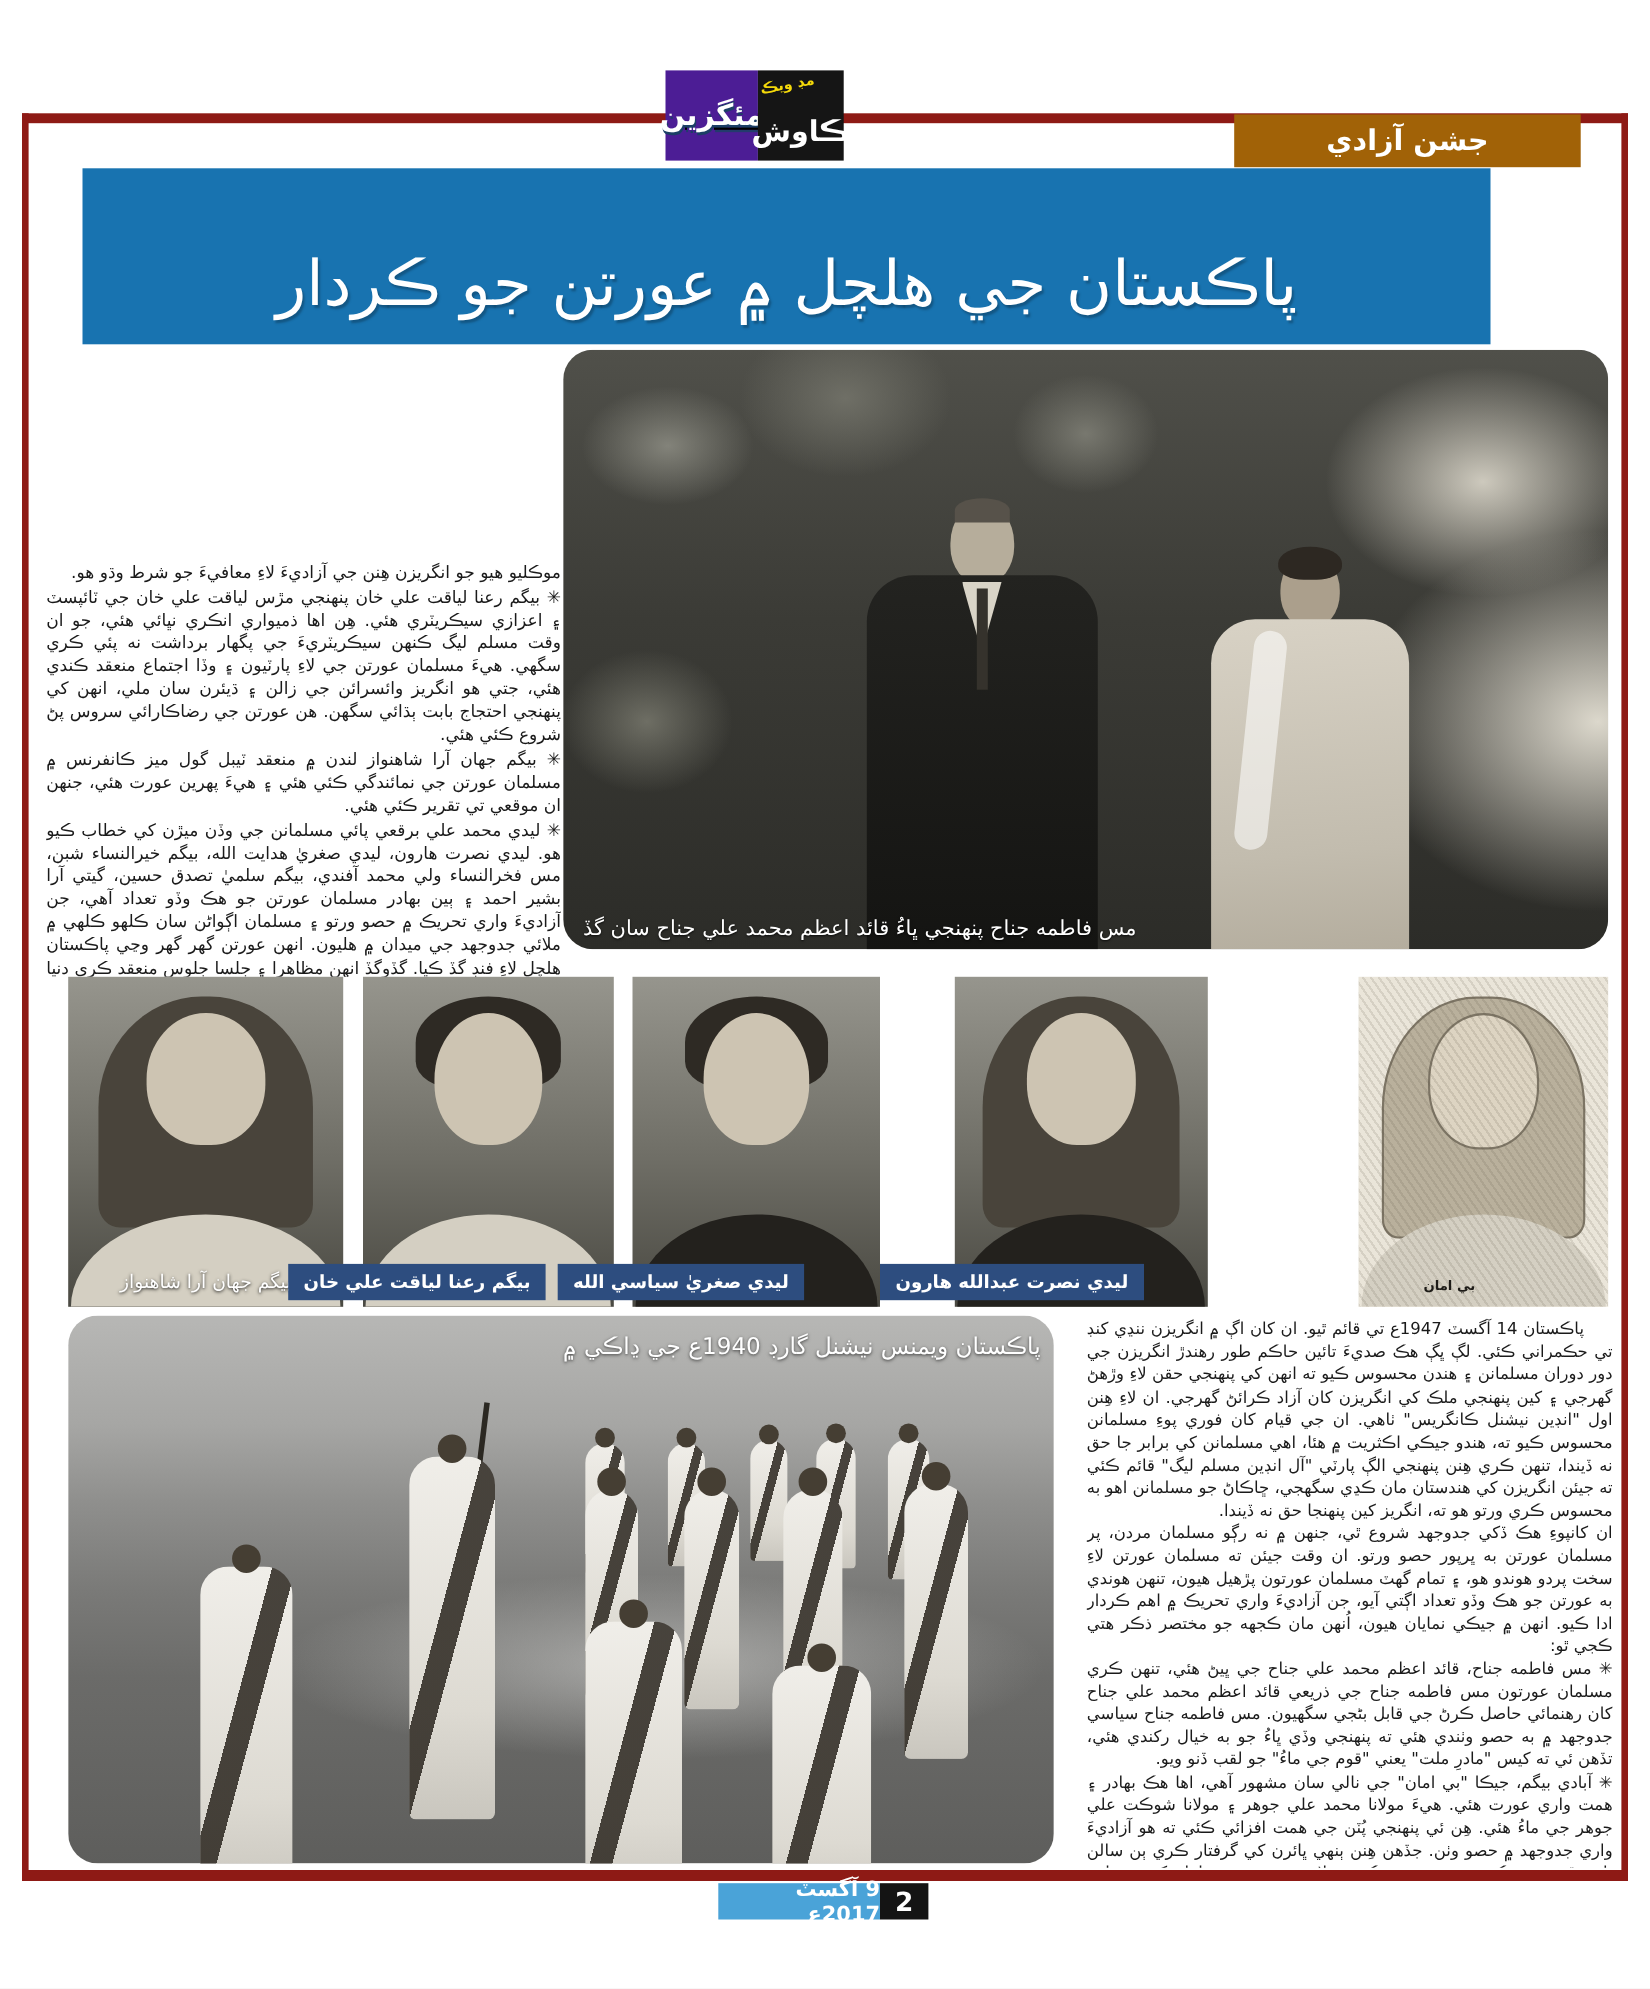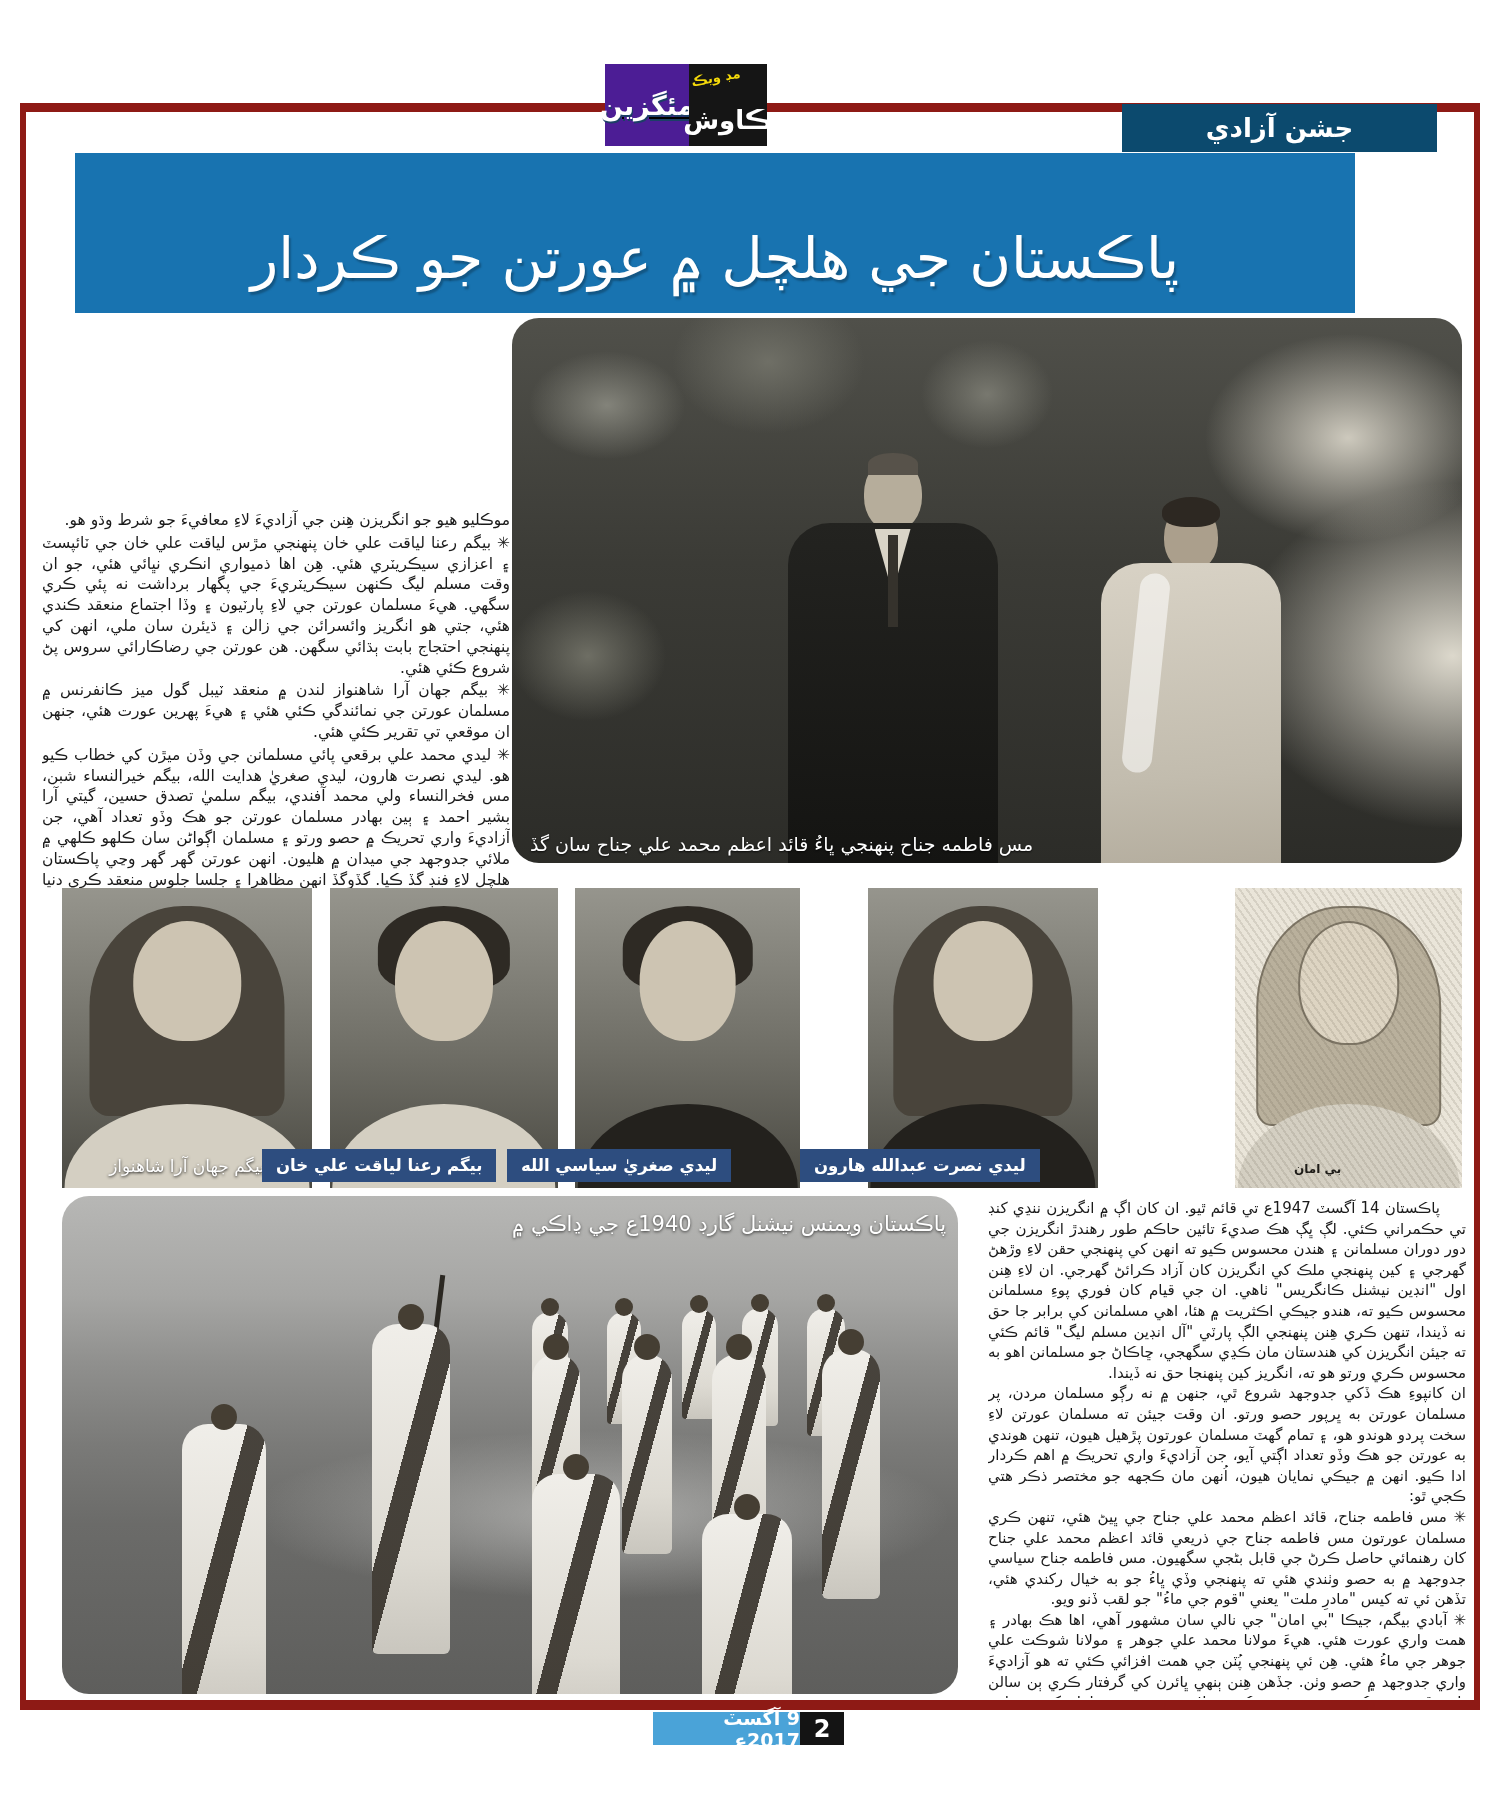--- a/index.html
+++ b/index.html
@@ -17,21 +17,21 @@
   
   .masthead{position:absolute;left:605px;top:64px;width:162px;height:82px;z-index:5;display:flex;direction:ltr;}
   .mh-blue{width:84px;height:82px;background:#4c1d95;display:flex;align-items:center;justify-content:center;text-decoration:underline;}
   .mh-blue span{color:#ffffff;font-weight:bold;font-size:27px;text-shadow:1px 2px 0 #1c3f66;}
   .mh-black{position:relative;width:78px;height:82px;background:#151515;display:flex;align-items:flex-end;justify-content:center;}
   .mh-black .kawish{color:#ffffff;font-weight:bold;font-size:26px;line-height:1.3;padding-bottom:8px;}
   .mh-black .midweek{position:absolute;top:6px;left:2px;color:#f4d90a;font-weight:bold;font-size:13px;transform:rotate(-10deg);}
 
   
   .banner{
-    position:absolute;left:1122px;top:104px;width:315px;height:48px;background:#0c4a6e;z-index:4;
+    position:absolute;left:1122px;top:104px;width:315px;height:48px;background:#a16207;z-index:4;
     display:flex;align-items:center;justify-content:center;
   }
   .banner span{color:#ffffff;font-weight:bold;font-size:26px;letter-spacing:1px;}
 
   
   .headline-box{
     position:absolute;left:75px;top:153px;width:1280px;height:160px;background:#1873b0;
     display:flex;align-items:flex-end;justify-content:center;
   }
   .headline-box h1{

